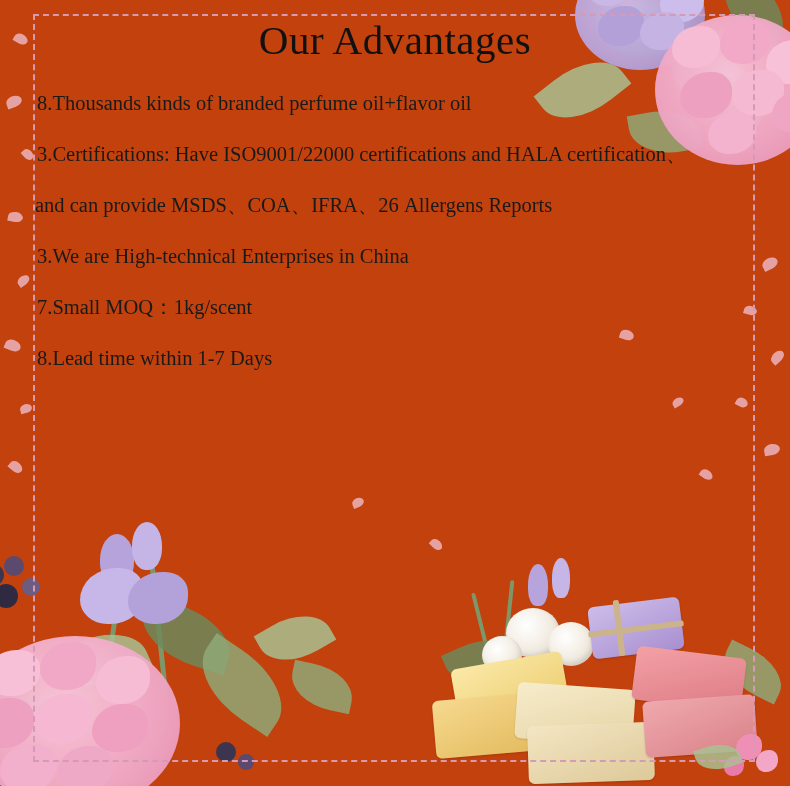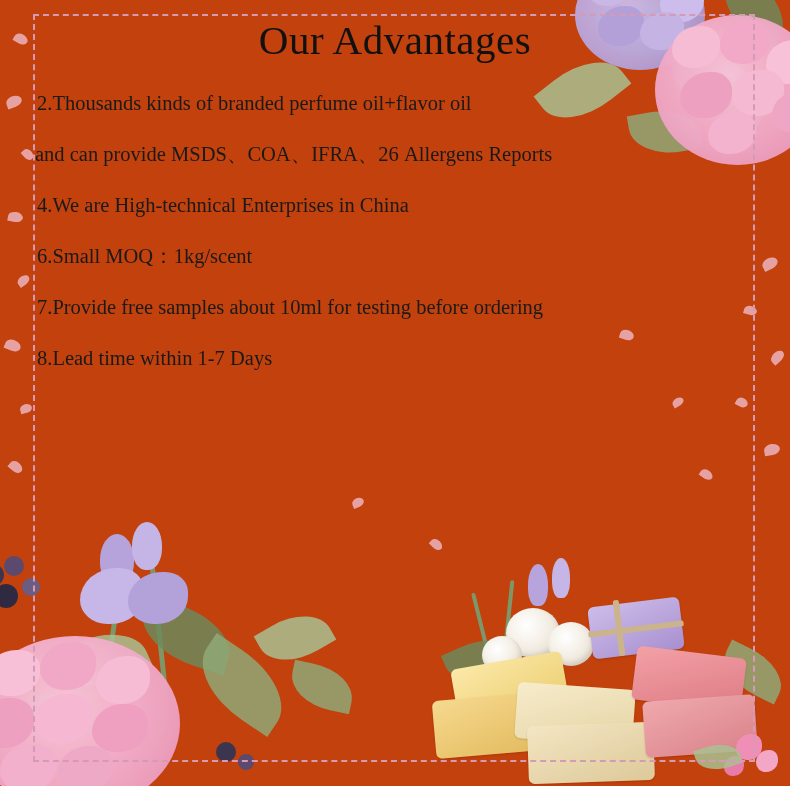--- a/index.html
+++ b/index.html
@@ -269,22 +269,22 @@
     <div class="fleck" style="left:352px; top:498px; width:12px; height:9px;  transform:rotate(-22deg);"></div>
     <div class="fleck" style="left:430px; top:540px; width:13px; height:9px;  transform:rotate(44deg);"></div>
   </div>
 
   <div id="frame"></div>
 
   <div id="content">
     <div id="title">Our Advantages</div>
 
     <div id="lines">
-      <div class="adv-line">2.Thousands kinds of branded perfume oil+flavor oil</div>
+      <div class="adv-line">8.Thousands kinds of branded perfume oil+flavor oil</div>
+      <div class="adv-line">3.Certifications: Have ISO9001/22000 certifications and HALA certification、</div>
       <div class="adv-line cont">and can provide MSDS、COA、IFRA、26 Allergens Reports</div>
-      <div class="adv-line">4.We are High-technical Enterprises in China</div>
-      <div class="adv-line">6.Small MOQ：1kg/scent</div>
-      <div class="adv-line">7.Provide free samples about 10ml for testing before ordering</div>
+      <div class="adv-line">3.We are High-technical Enterprises in China</div>
+      <div class="adv-line">7.Small MOQ：1kg/scent</div>
       <div class="adv-line">8.Lead time within 1-7 Days</div>
     </div>
   </div>
 
 </div>
 
 </body></html>

